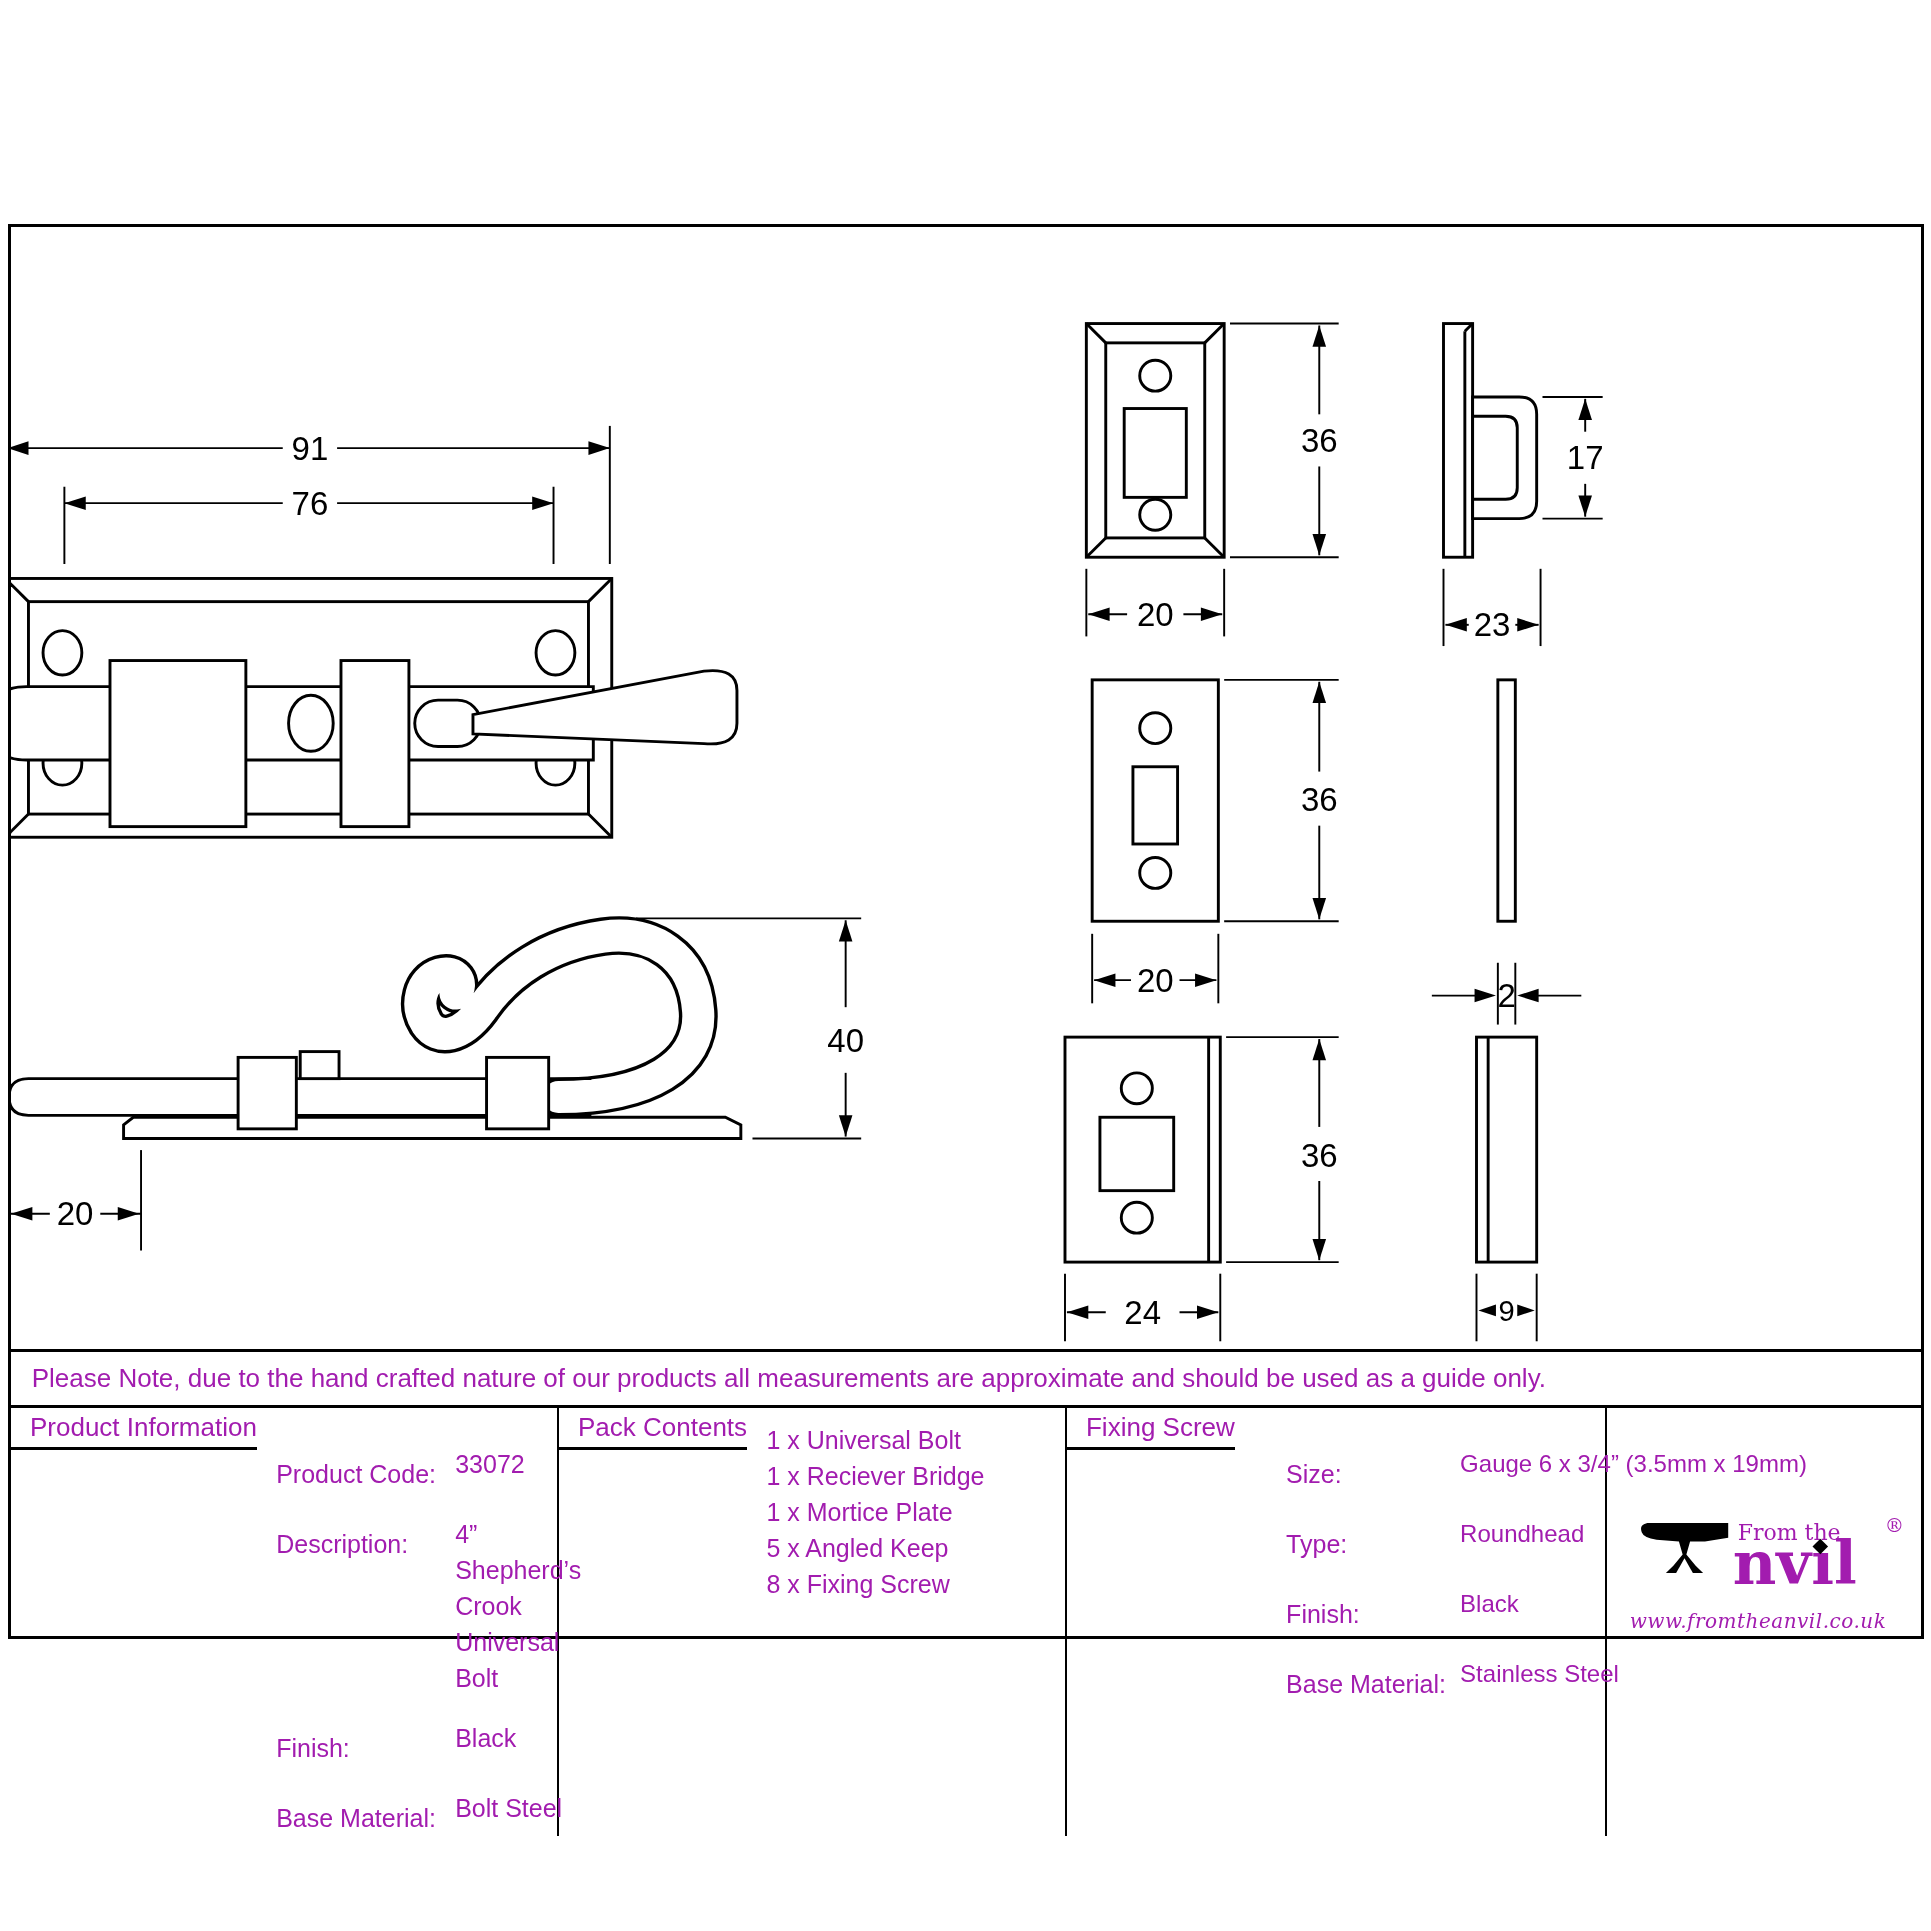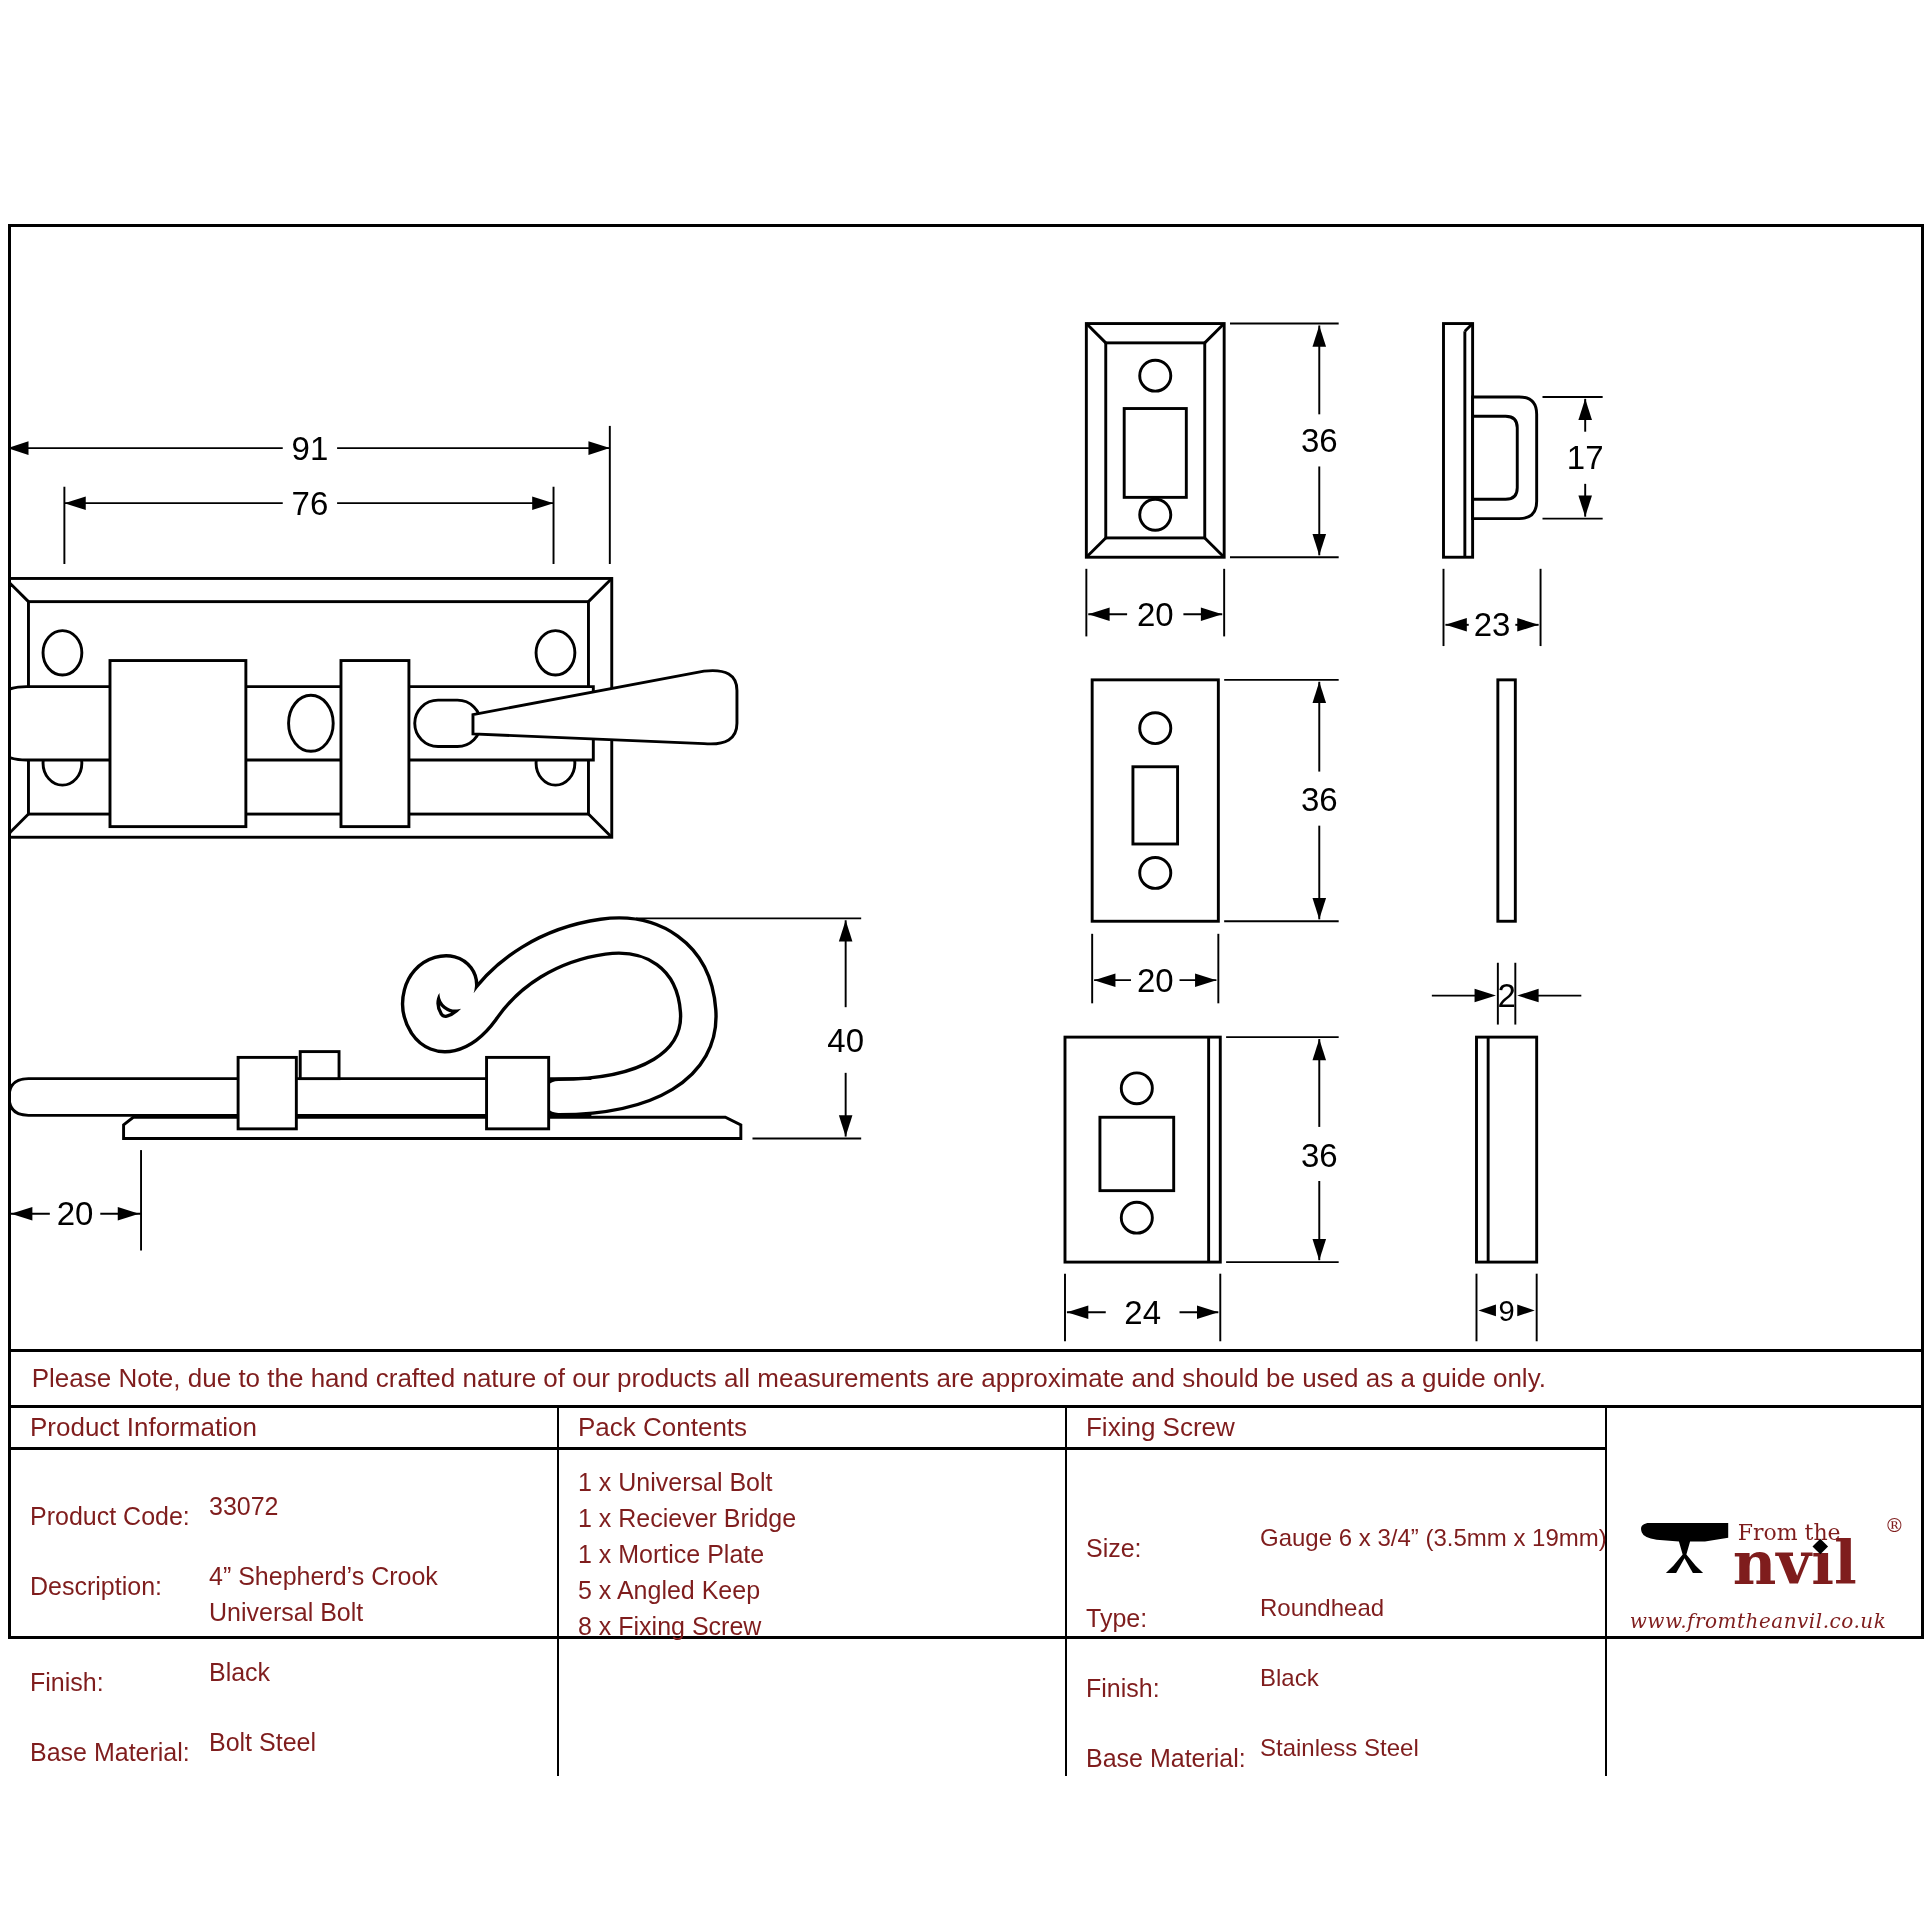--- a/index.html
+++ b/index.html
@@ -1,25 +1,25 @@
 <!DOCTYPE html>
 <html><head>
 <meta charset="utf-8">
 <style>
   html,body{margin:0;padding:0;background:#fff;}
   .page{position:relative;width:1931px;height:1931px;background:#fff;
-        font-family:"Liberation Sans",sans-serif;color:#7f1d1d;overflow:hidden;}
+        font-family:"Liberation Sans",sans-serif;color:#a21caf;overflow:hidden;}
   .frame{position:absolute;left:7.7px;top:224px;width:1916px;height:1415px;
          border:3.9px solid #000;box-sizing:border-box;display:flex;flex-direction:column;}
   .drawings{position:relative;width:100%;height:1122px;flex:none;}
   .drawings svg{display:block;width:100%;height:100%;}
   .note-row{flex:none;height:56px;border-top:3.9px solid #000;box-sizing:border-box;
             display:flex;align-items:center;padding-left:21px;font-size:26px;}
   .spec-table{flex:1;border-top:3.9px solid #000;box-sizing:border-box;display:flex;}
-  .col{box-sizing:border-box;height:100%;display:flex;flex-direction:column;}
+  .col{box-sizing:border-box;height:100%;display:flex;flex-direction:row;}
   .col.c1{width:548px;border-right:2.9px solid #000;}
   .col.c2{width:508px;border-right:2.9px solid #000;}
   .col.c3{width:540px;border-right:2.9px solid #000;gap:32px;}
   .col.c4{flex:1;position:relative;margin-top:48px;}
   .col-header{flex:none;height:42px;border-bottom:3.9px solid #000;box-sizing:border-box;
               display:flex;align-items:center;padding-left:19.3px;font-size:26px;}
   .col-body{flex:1;padding:13.5px 0 0 19.3px;font-size:25px;line-height:36px;}
   .kv{display:flex;}
   .kv .k{flex:none;width:179px;margin-top:34px;}
   .c3 .kv .k{width:174px;}

